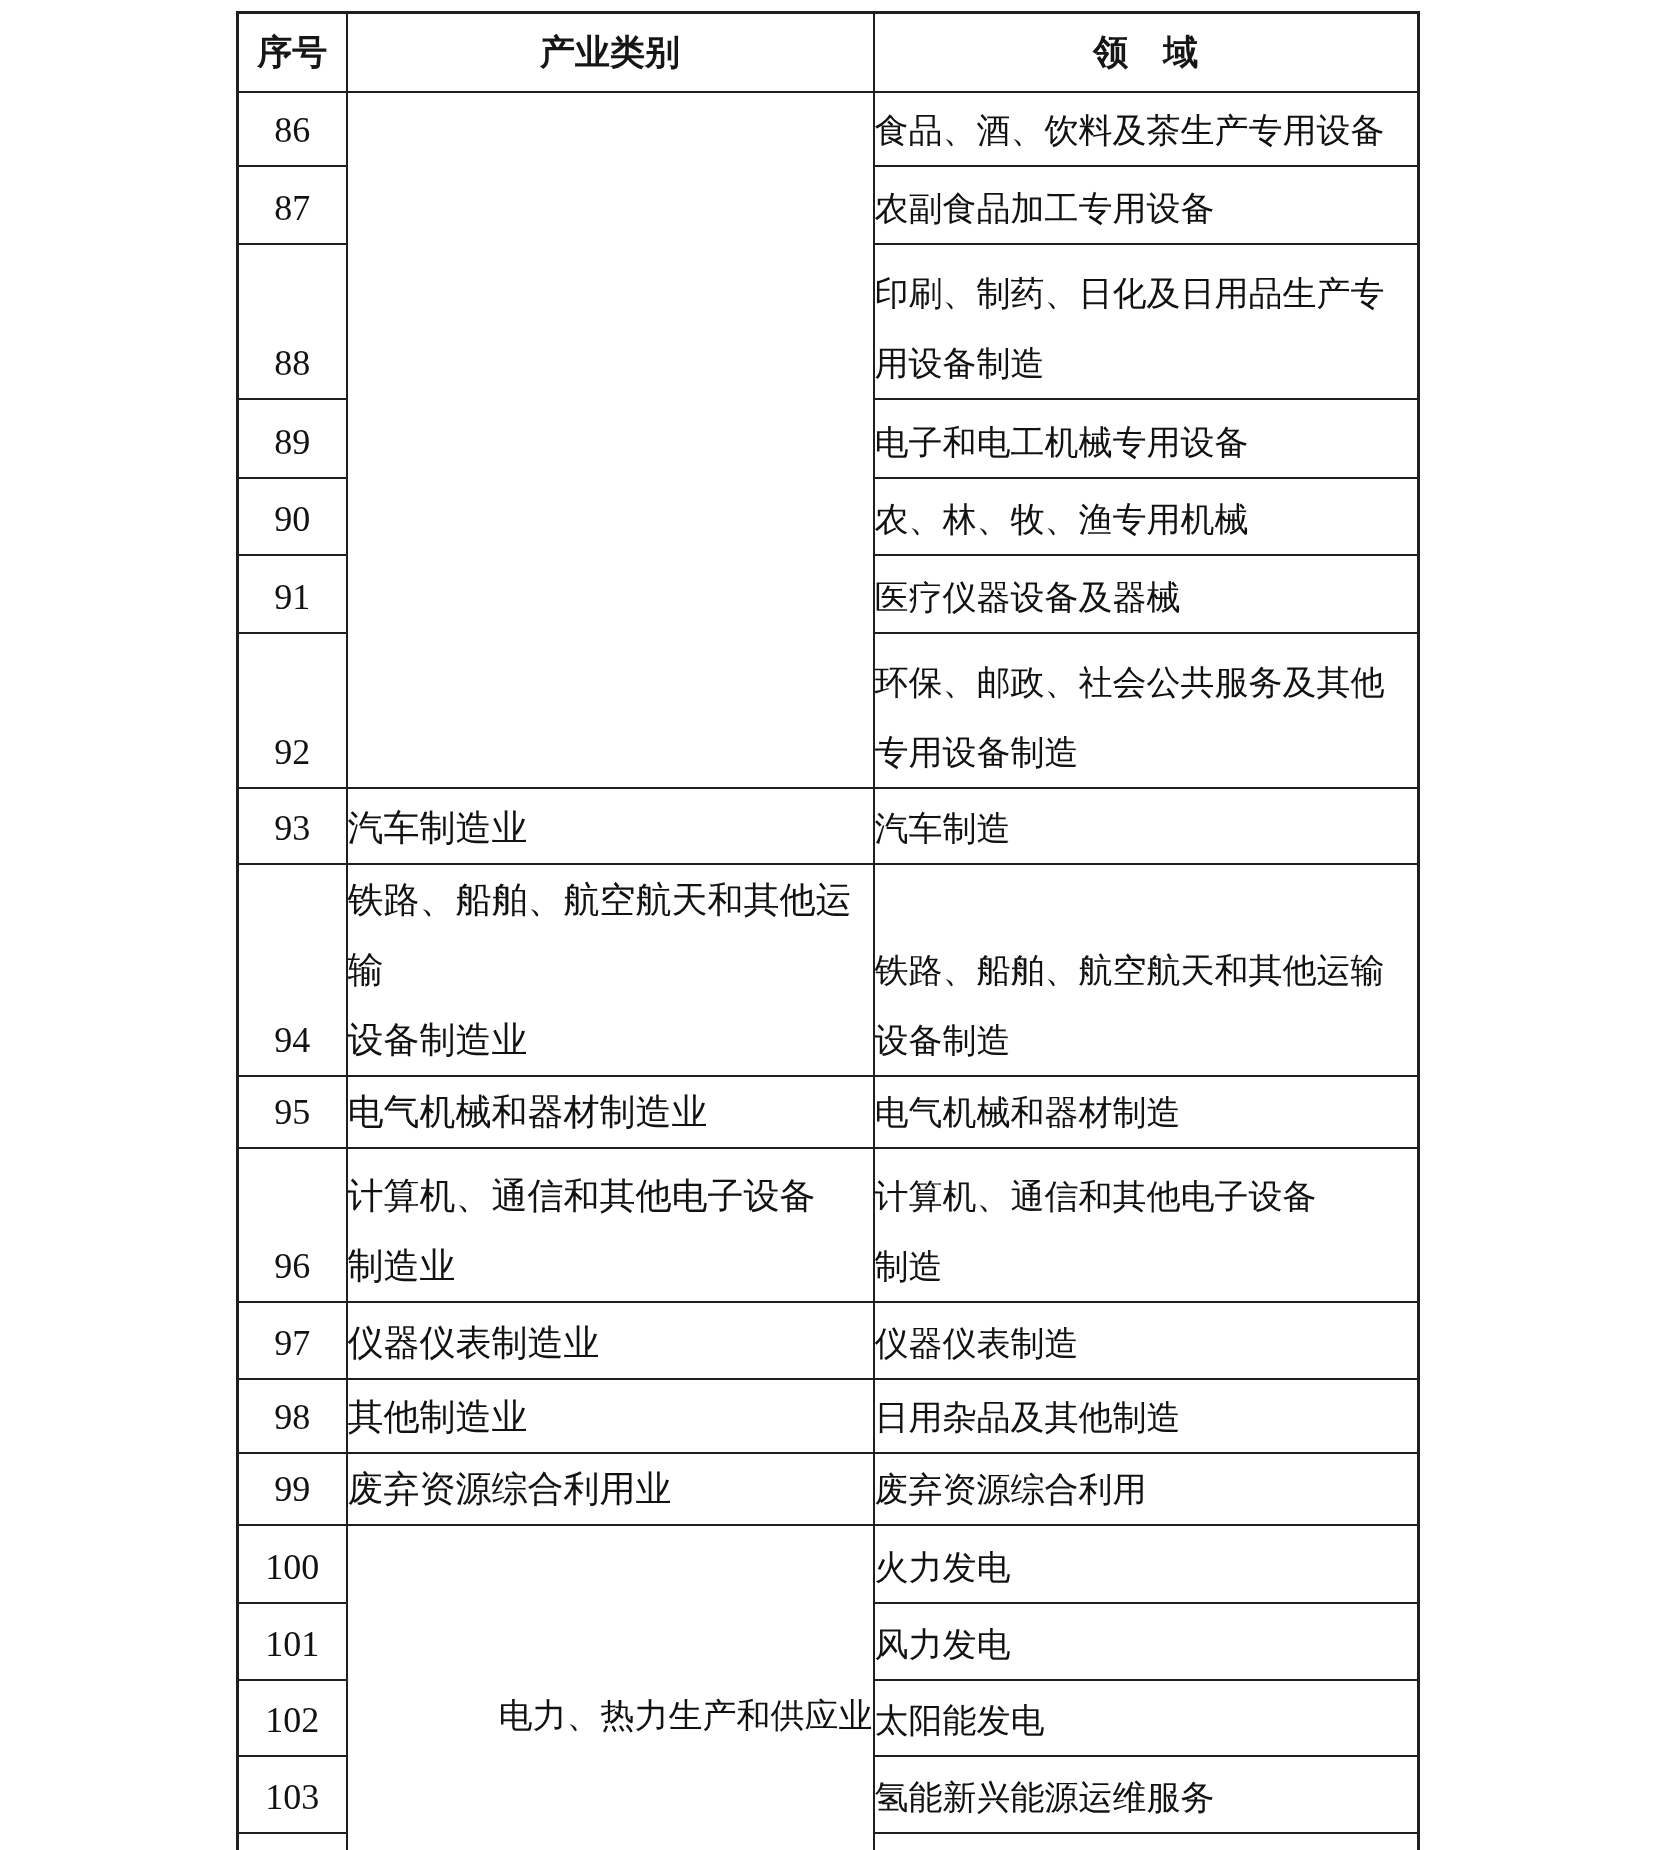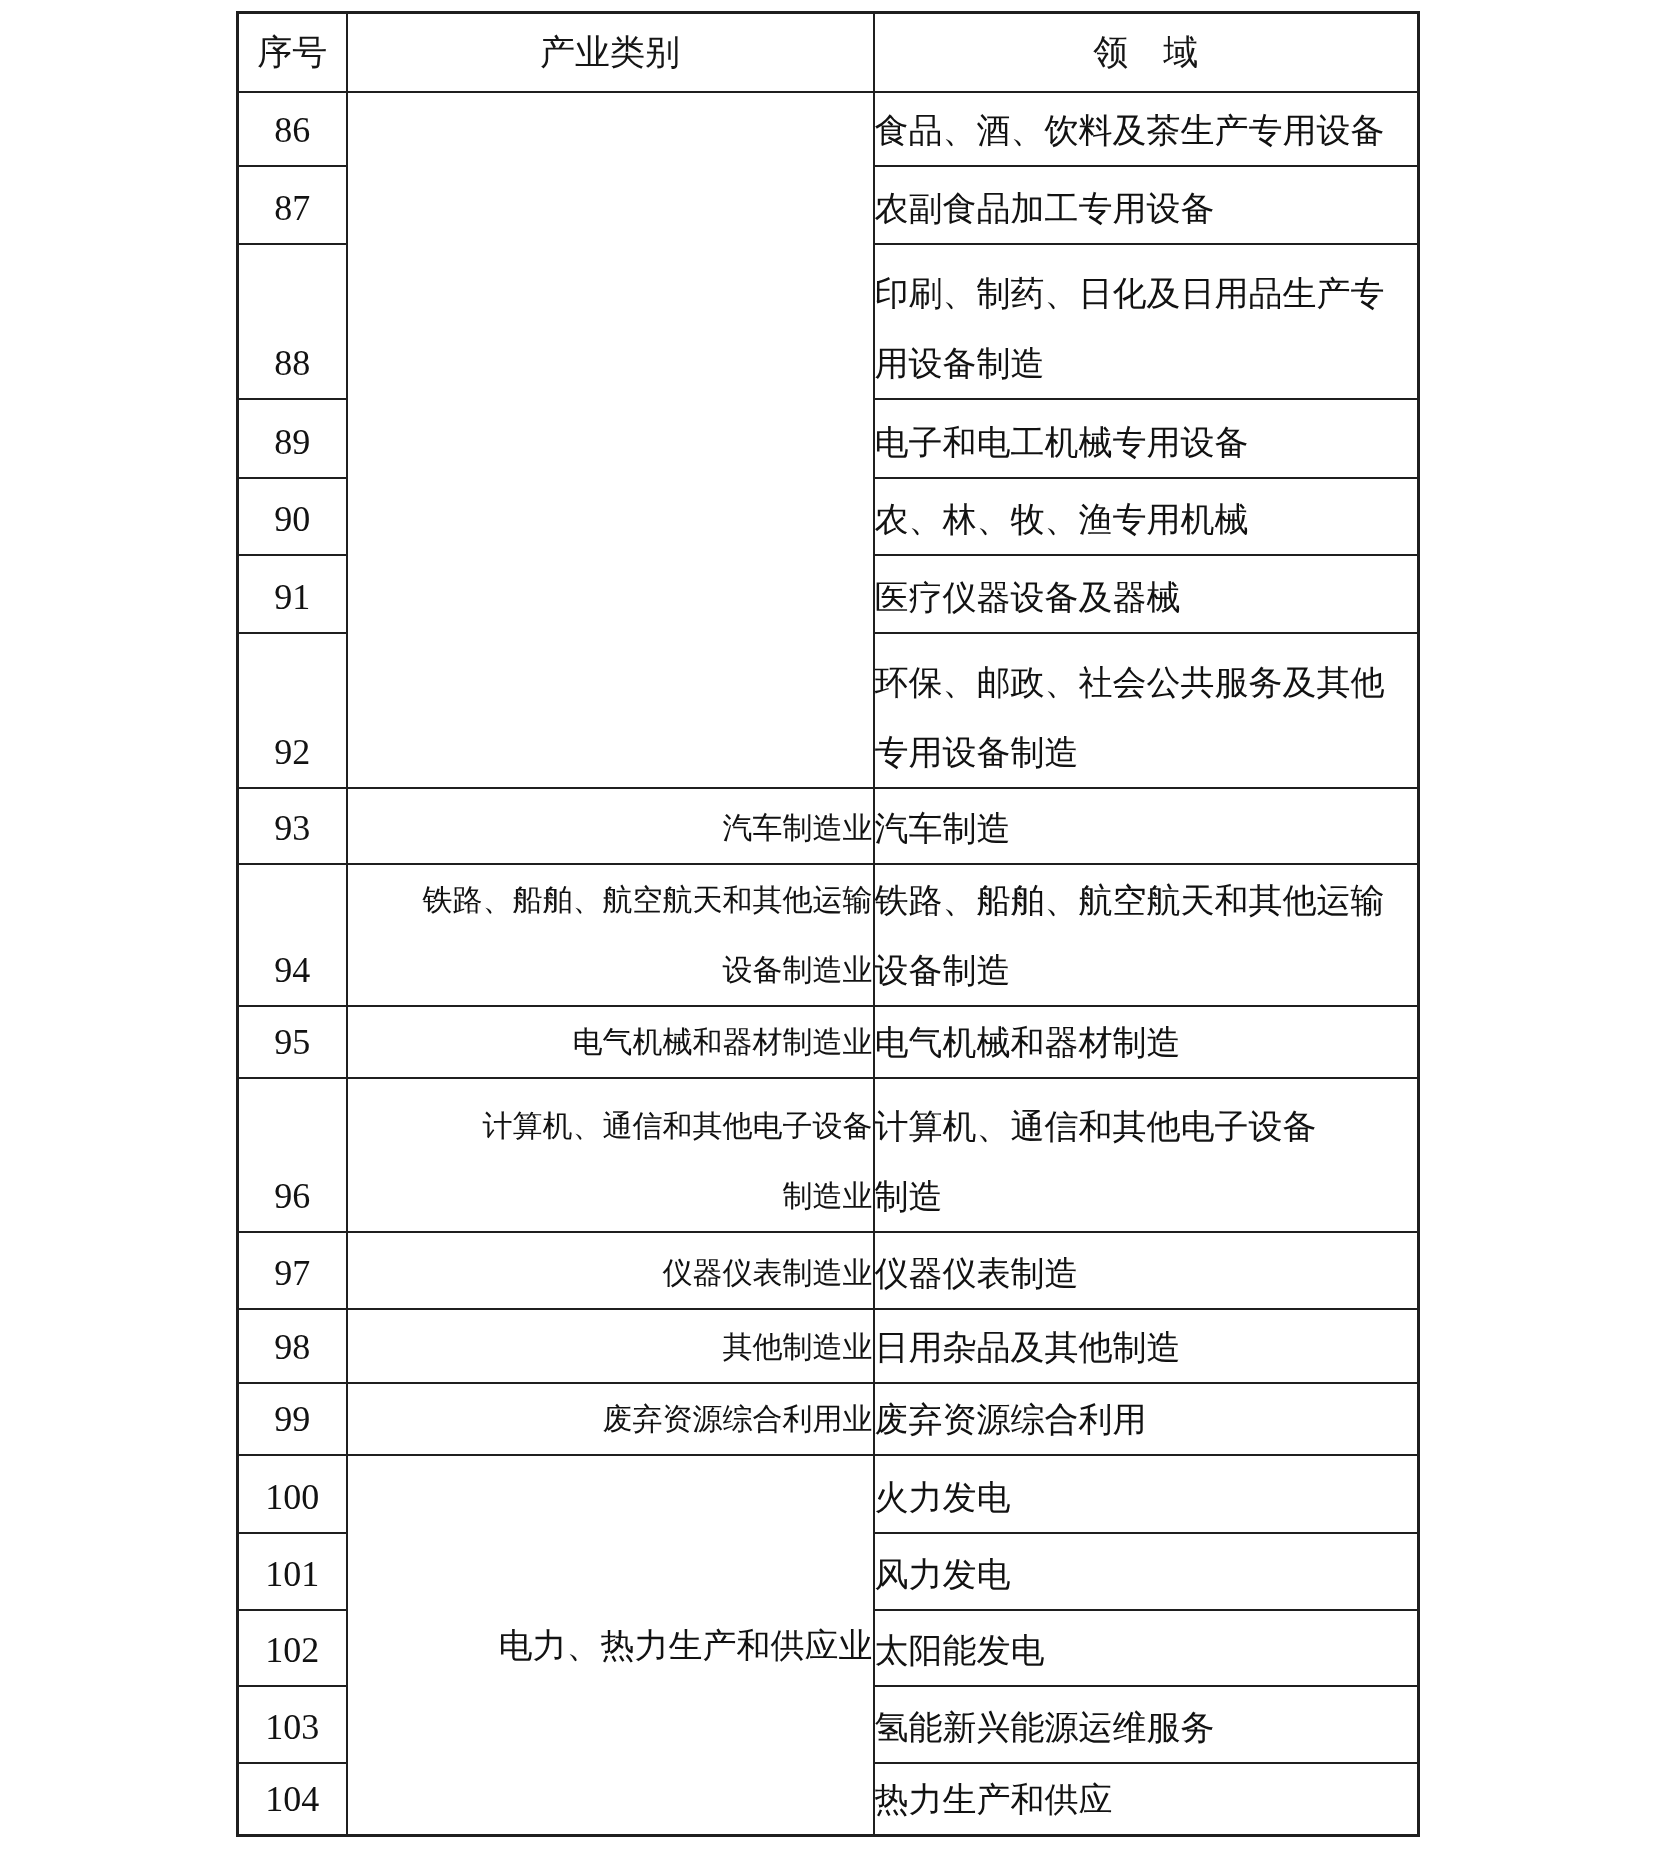--- a/index.html
+++ b/index.html
@@ -20,38 +20,38 @@
     margin: 11px 0 0 236px;
     border: 3px solid #1f1f1f;
   }
   table.doc-table td, table.doc-table th {
     border: 2px solid #1f1f1f;
     padding: 0;
     overflow: hidden;
   }
   th.hdr {
     font-family: "DejaVu Sans", "Liberation Sans", sans-serif;
-    font-weight: 400;
+    font-weight: 700;
     font-size: 35px;
     text-align: center;
     vertical-align: middle;
     color: #161616;
     margin-top: 28px;
   }
   td.no {
     text-align: center;
     vertical-align: bottom;
     font-size: 36px;
     line-height: 70px;
     font-family: Liberation Serif, serif;
   }
   td.cat {
-    text-align: right;
+    text-align: left;
     vertical-align: bottom;
-    font-size: 30px;
+    font-size: 36px;
     line-height: 70px;
     white-space: pre-line;
     margin-left: 36px;
   }
   td.cat-merged {
     text-align: right;
     vertical-align: middle;
     font-size: 34px;
     line-height: 48px;
     white-space: pre-line;

